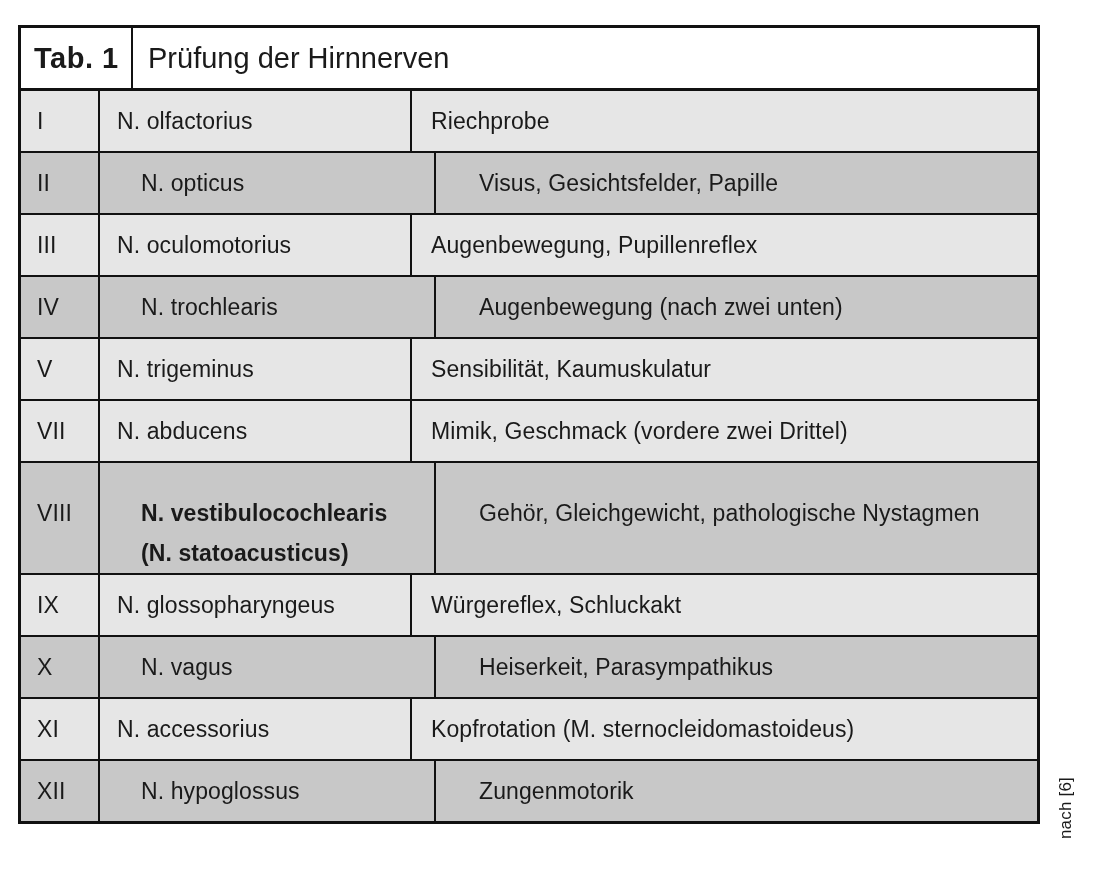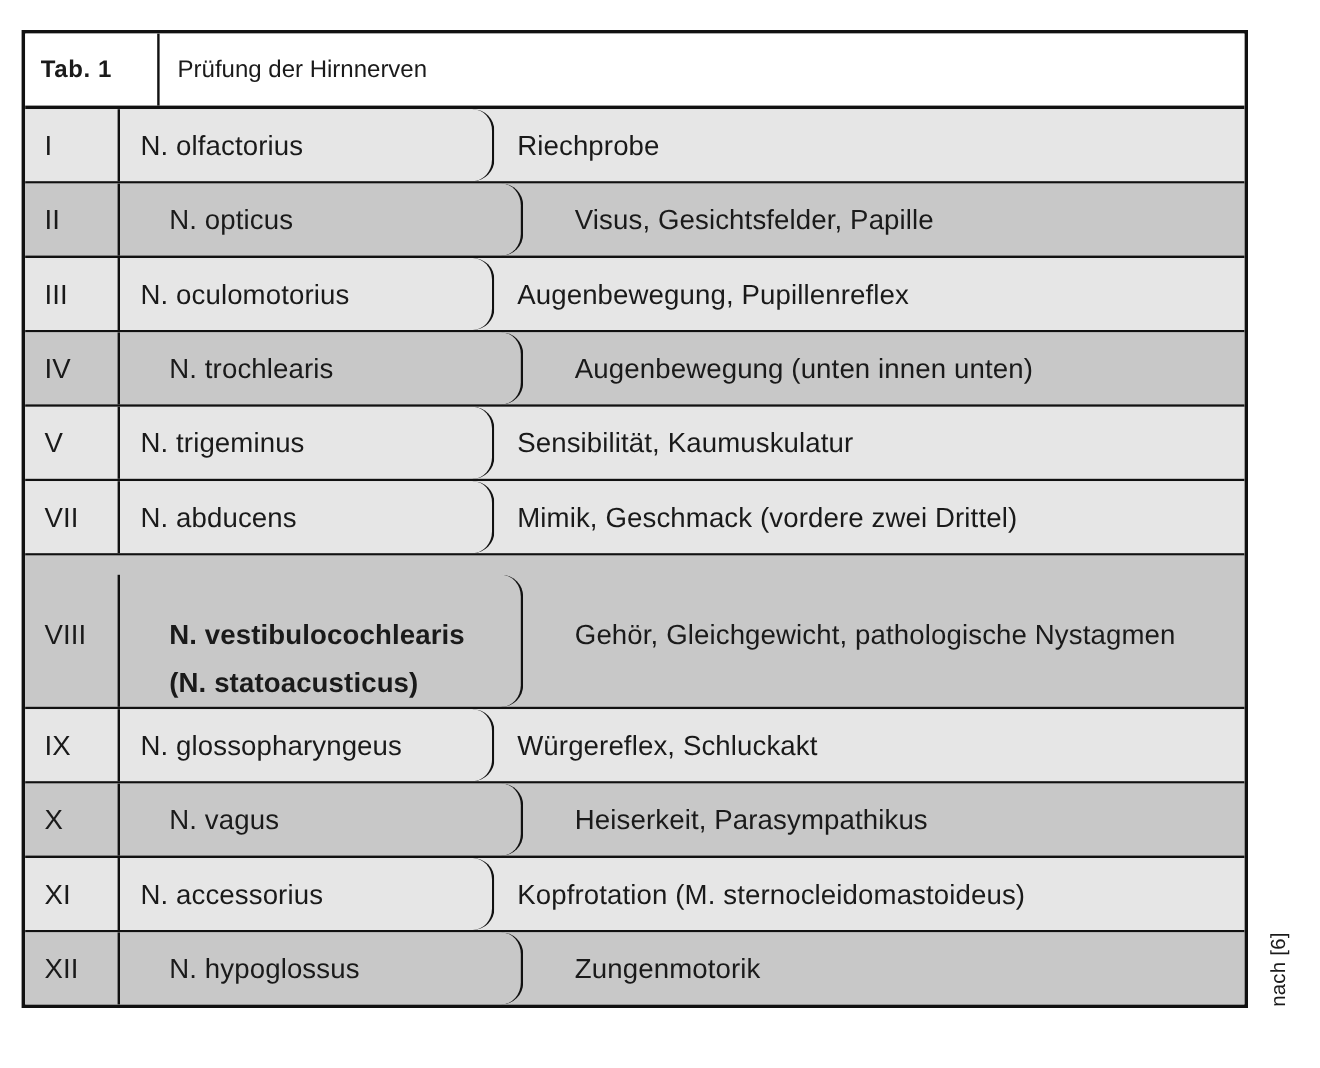--- a/index.html
+++ b/index.html
@@ -24,21 +24,21 @@
     border: 3px solid #111111;
     background: #ffffff;
     box-sizing: content-box;
   }
   .table-header {
     display: flex;
     height: 60px;
     background: #ffffff;
     border-bottom: 3px solid #111111;
     align-items: stretch;
-    font-size: 20px;
+    font-size: 29px;
   }
   .header-tab {
     width: 112px;
     border-right: 2px solid #111111;
     display: flex;
     align-items: center;
     padding-left: 13px;
     font-weight: bold;
     letter-spacing: 0.5px;
     box-sizing: border-box;
@@ -74,33 +74,31 @@
     padding-left: 16px;
   }
   .cell-nerve {
     width: 312px;
     border-right: 2px solid #111111;
     padding-left: 17px;
     padding-right: 8px;
     flex-direction: column;
     align-items: flex-start;
     justify-content: center;
-    border-radius: 18px;
   }
   .cell-test {
     flex: 1;
     padding-left: 19px;
     padding-right: 10px;
   }
   .row-tall .cell {
     min-height: 95px;
     align-items: flex-start;
     padding-top: 30px;
     line-height: 40px;
-    margin-top: 16px;
   }
   .row-tall .cell-nerve {
     justify-content: flex-start;
     font-weight: bold;
   }
   .nerve-line2 { display: block; }
   .nerve-line2:empty { display: none; }
   .source-note {
     position: absolute;
     left: 1066px;
@@ -151,21 +149,21 @@
     </div>
     <div class="cell cell-test">Augenbewegung, Pupillenreflex</div>
   </div>
 
   <div class="row row-dark">
     <div class="cell cell-num">IV</div>
     <div class="cell cell-nerve">
       <span class="nerve-line1">N. trochlearis</span>
 
     </div>
-    <div class="cell cell-test">Augenbewegung (unten innen unten)</div>
+    <div class="cell cell-test">Augenbewegung (nach zwei unten)</div>
   </div>
 
   <div class="row row-light">
     <div class="cell cell-num">V</div>
     <div class="cell cell-nerve">
       <span class="nerve-line1">N. trigeminus</span>
 
     </div>
     <div class="cell cell-test">Sensibilität, Kaumuskulatur</div>
   </div>

